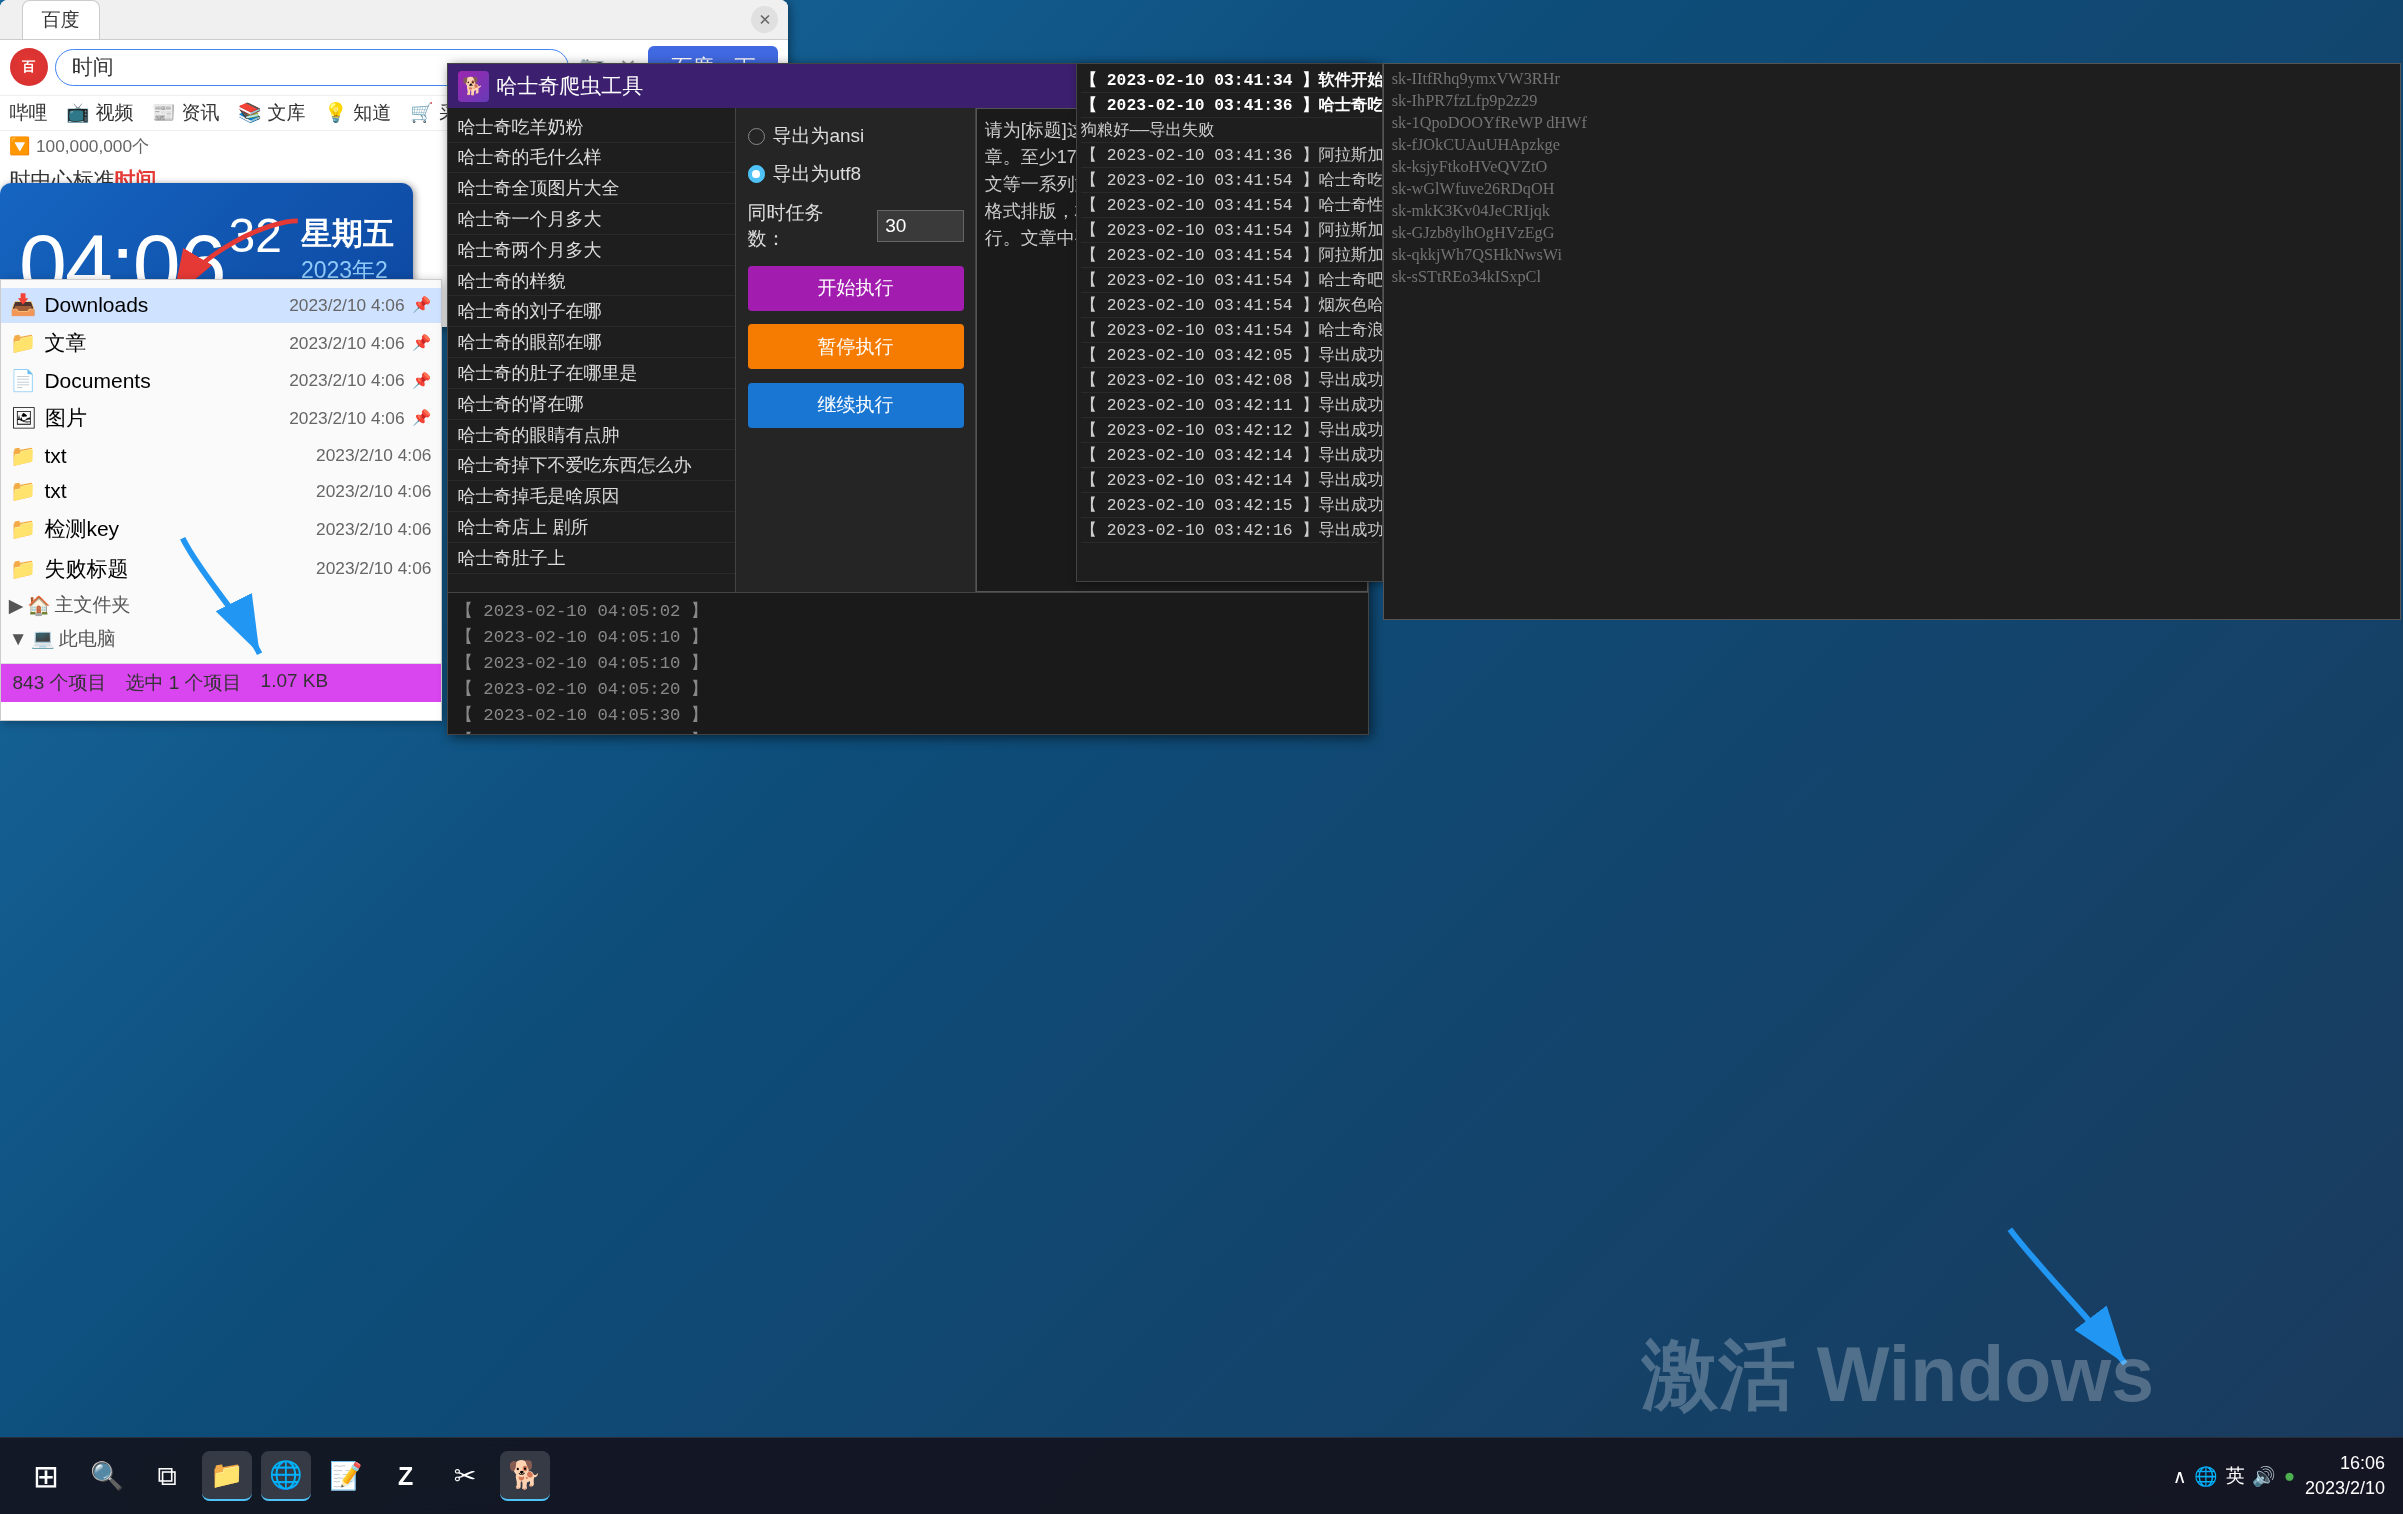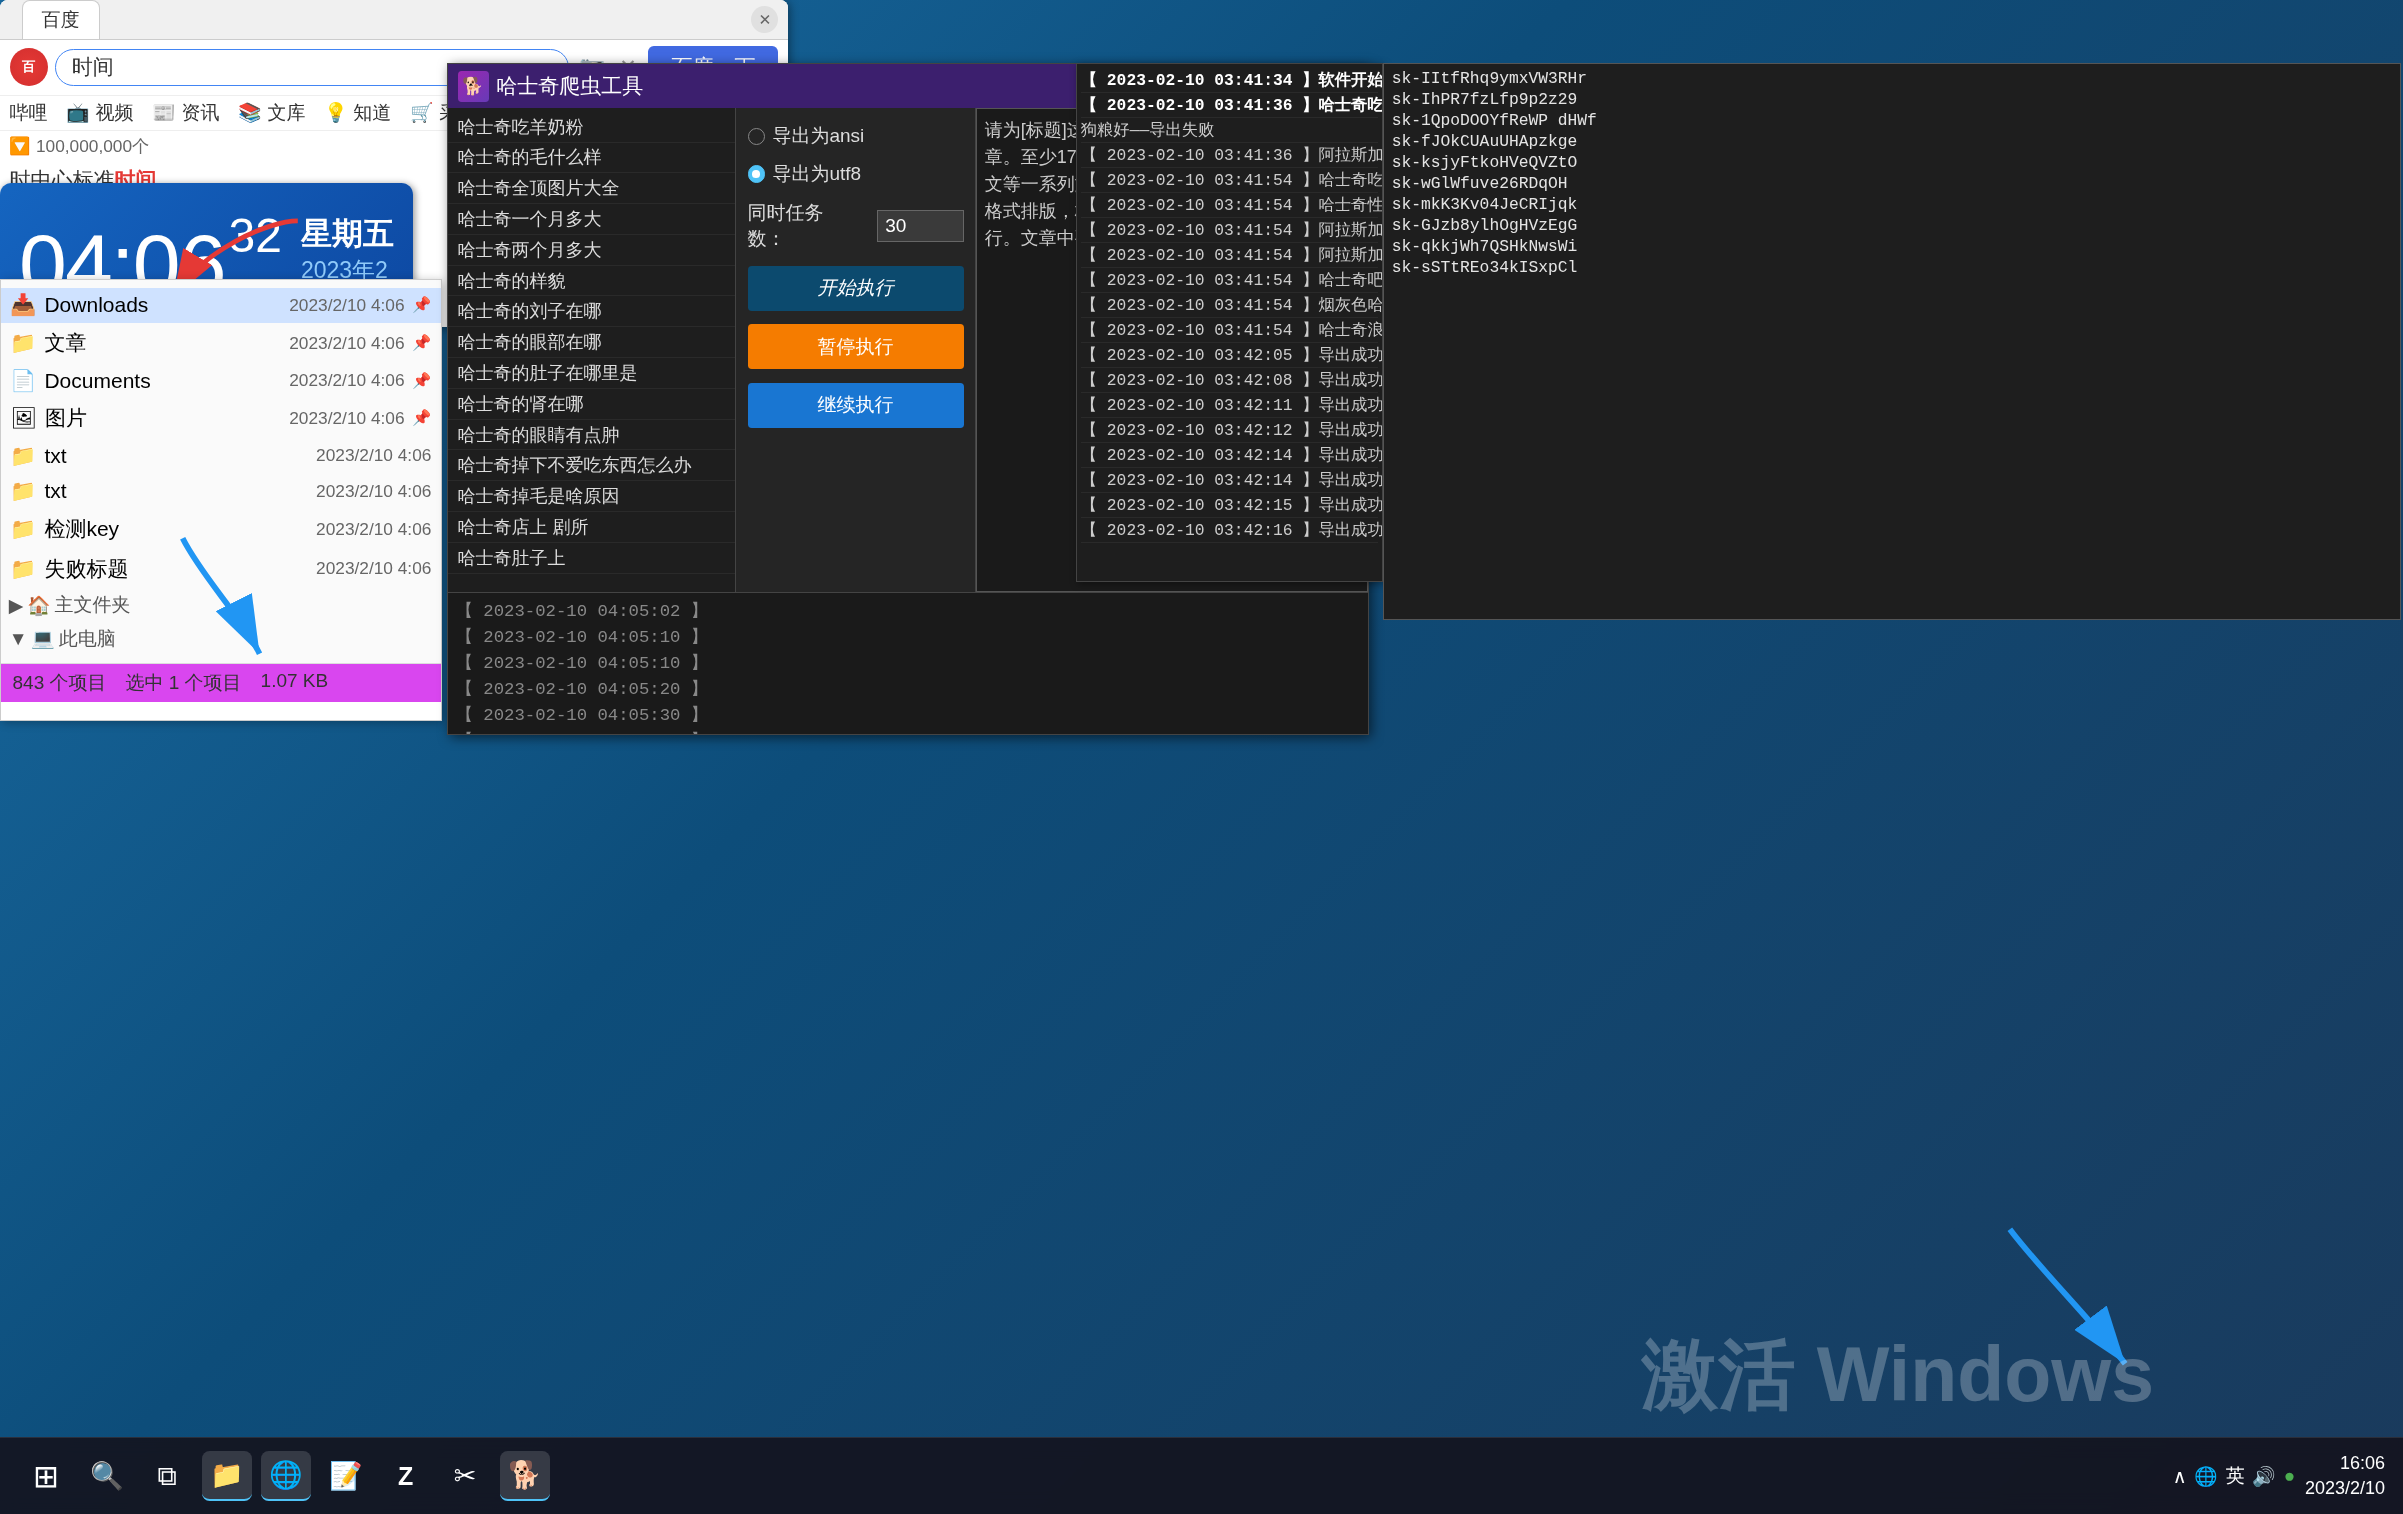--- a/index.html
+++ b/index.html
@@ -325,21 +325,21 @@
     }
     .action-btn {
       width: 100%;
       padding: 9.6px;
       font-size: 19px;
       cursor: pointer;
       border: none;
       border-radius: 3.8px;
       color: #fff;
     }
-    .btn-start { background: #0c4a6e; font-style: italic; }
+    .btn-start { background: #a21caf; }
     .btn-pause { background: #f57c00; }
     .btn-continue { background: #1976d2; }
 
     
     .bottom-log {
       height: 142px;
       background: #1a1a1a;
       border-top: 1px solid #444;
       overflow-y: auto;
       padding: 3.8px 7.7px;
@@ -381,22 +381,22 @@
       left: 1383px;
       width: 1018px;
       height: 557px;
       background: #1e1e1e;
       border: 1px solid #555;
       overflow-y: auto;
       padding: 3.8px 7.7px;
     }
     .frlog-item {
       font-size: 16.3px;
-      color: #e5e5e5;
-      font-family: Liberation Mono, monospace;
+      color: #737373;
+      font-family: Liberation Serif, serif;
       padding: 1px 0;
     }
 
     
     .taskbar {
       position: absolute;
       bottom: 0; left: 0; right: 0;
       height: 77px;
       background: rgba(20,20,30,0.92);
       backdrop-filter: blur(9.6px);

